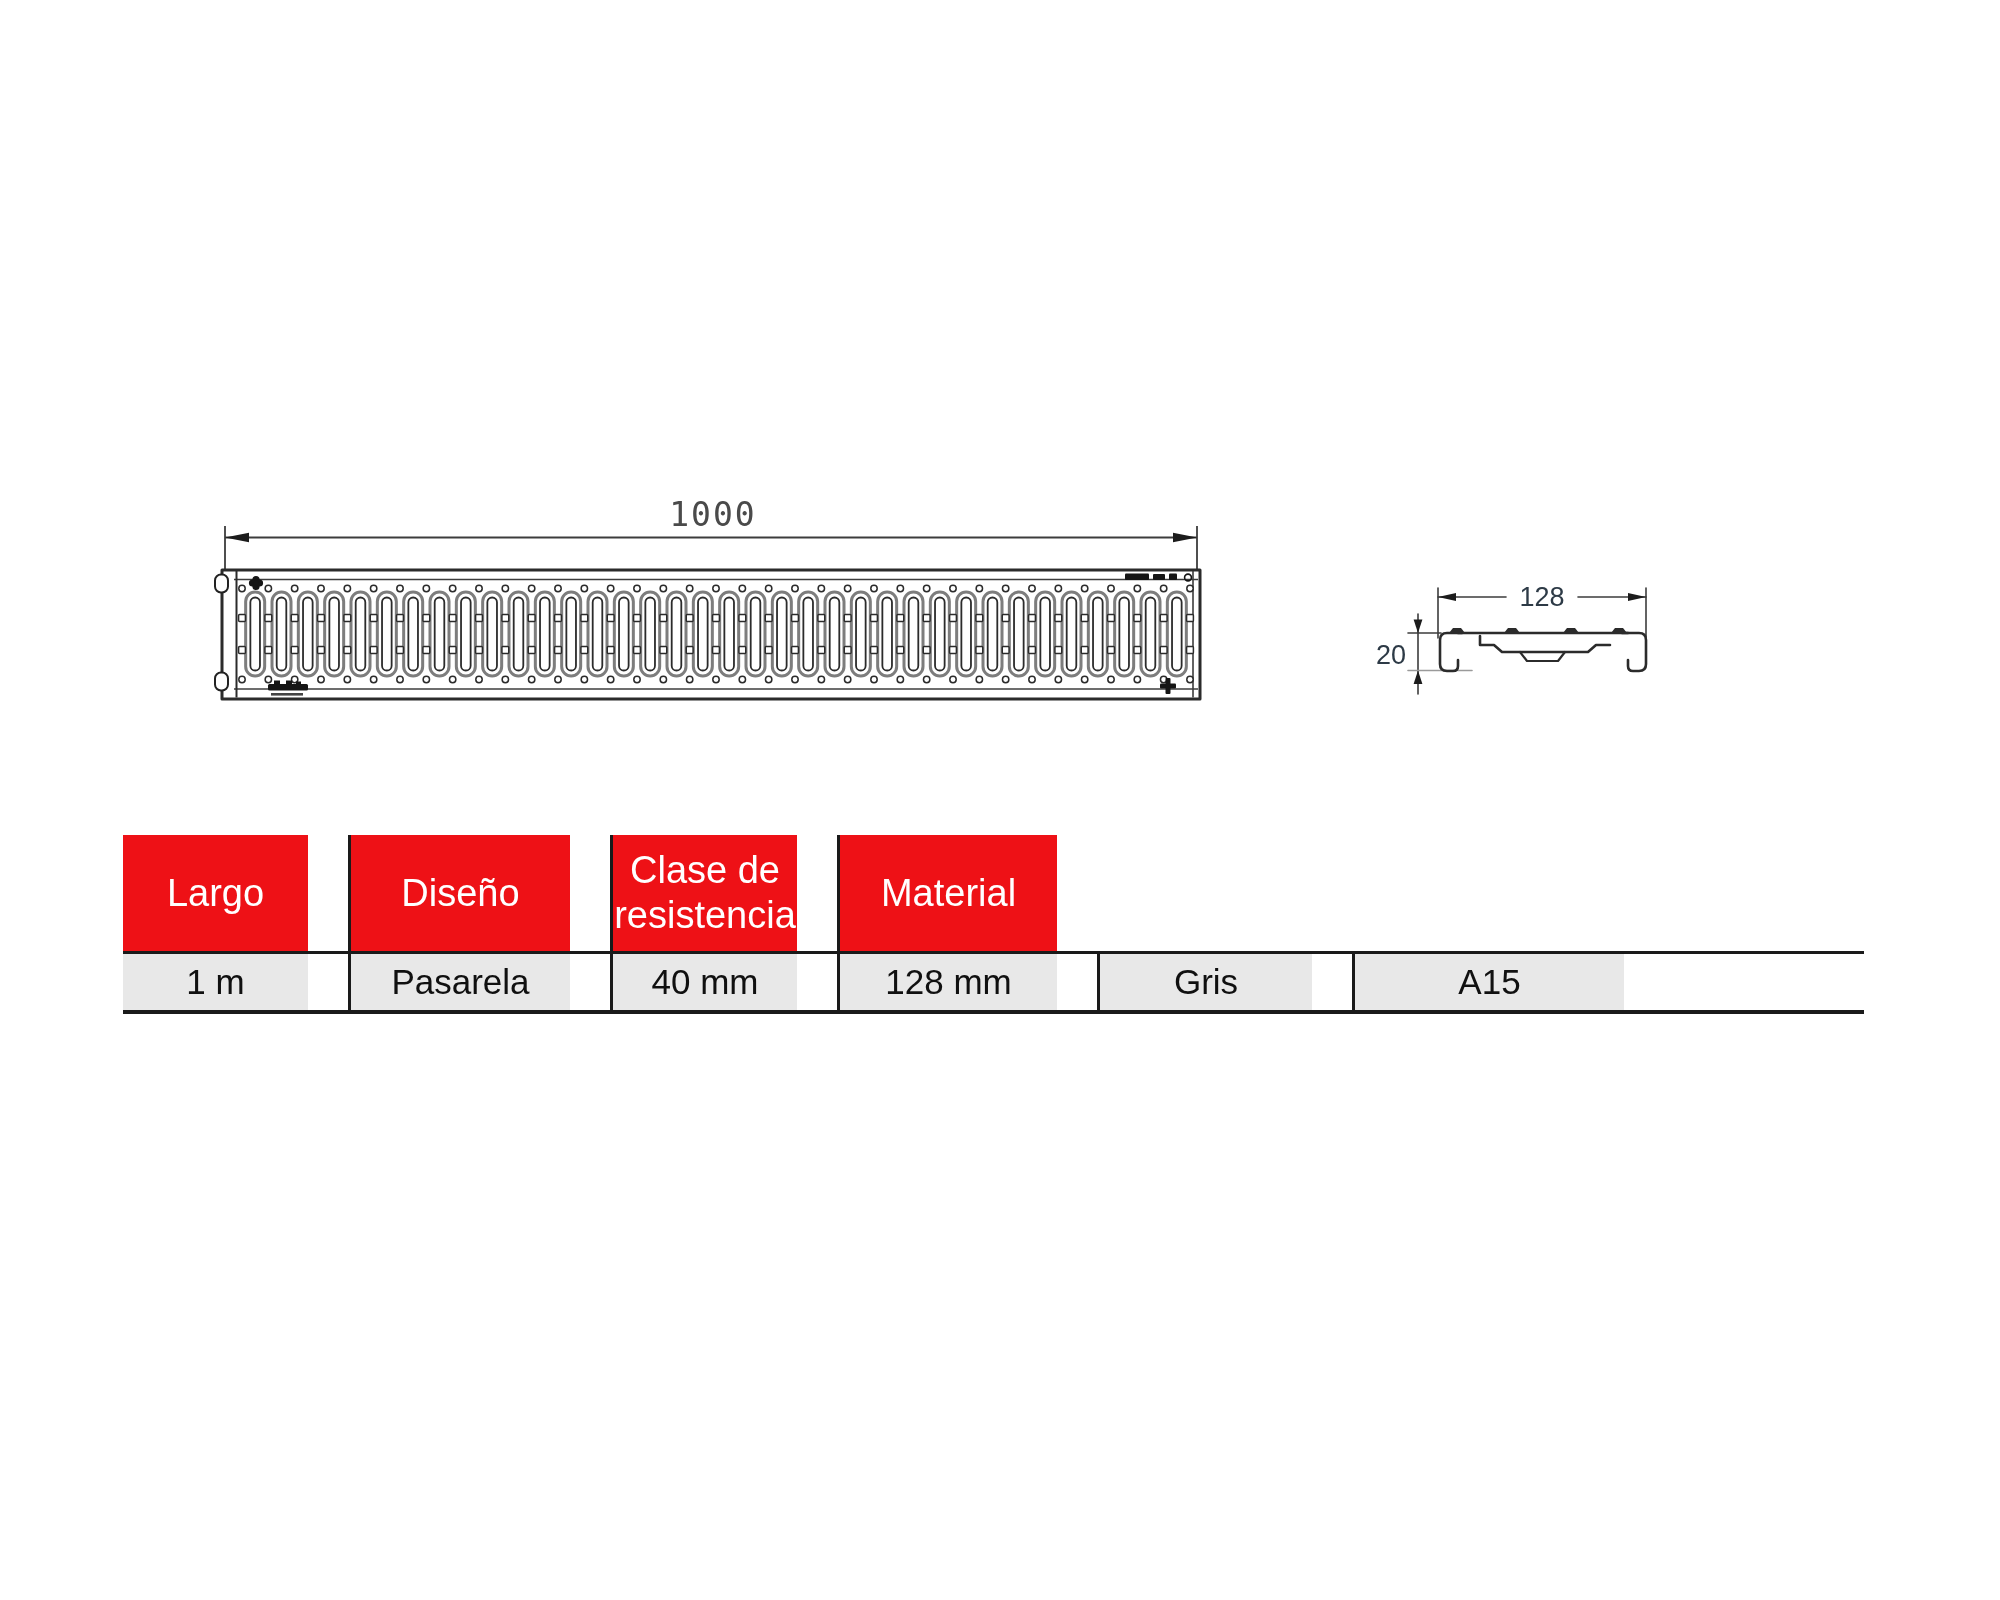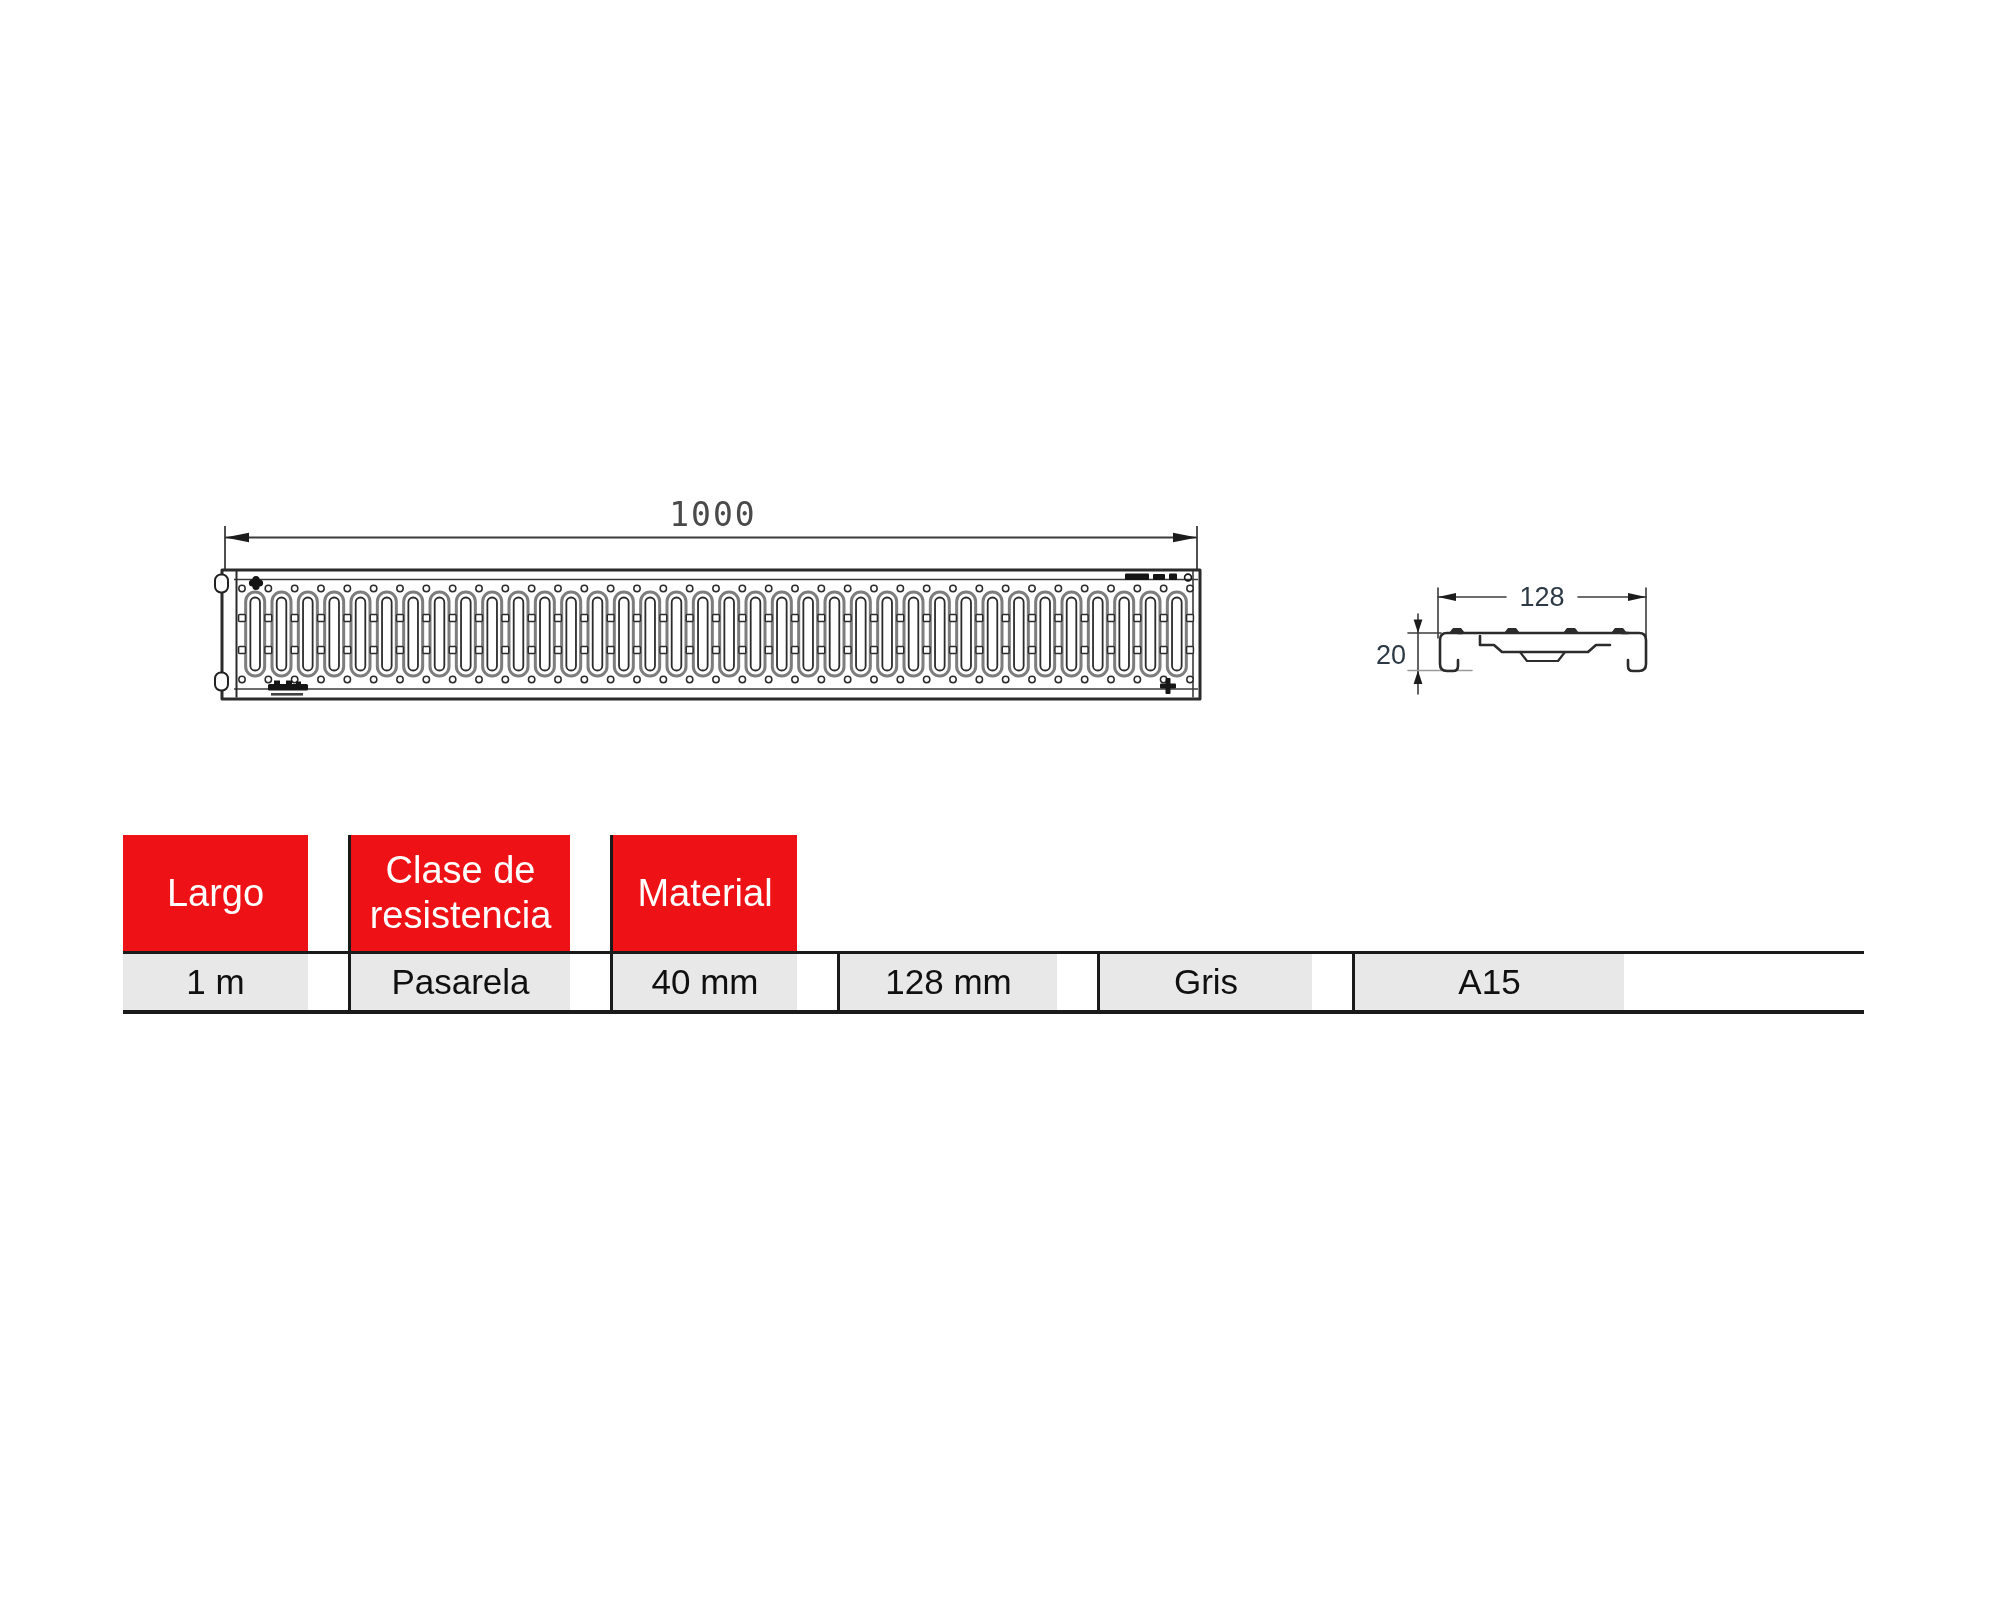--- a/index.html
+++ b/index.html
@@ -358,20 +358,23 @@
     </g>
   </g>
 </svg>
 
 <div class="spec-table">
   <div class="thead">
     <div class="th">
         <span>Largo</span>
       </div>
     <div class="th">
+        <span>Diseño</span>
+      </div>
+    <div class="th">
         <span>Clase de resistencia</span>
       </div>
     <div class="th">
         <span>Material</span>
       </div>
   </div>
   <div class="trow">
     <div class="td">1 m</div>
     <div class="td">Pasarela</div>
     <div class="td">40 mm</div>

